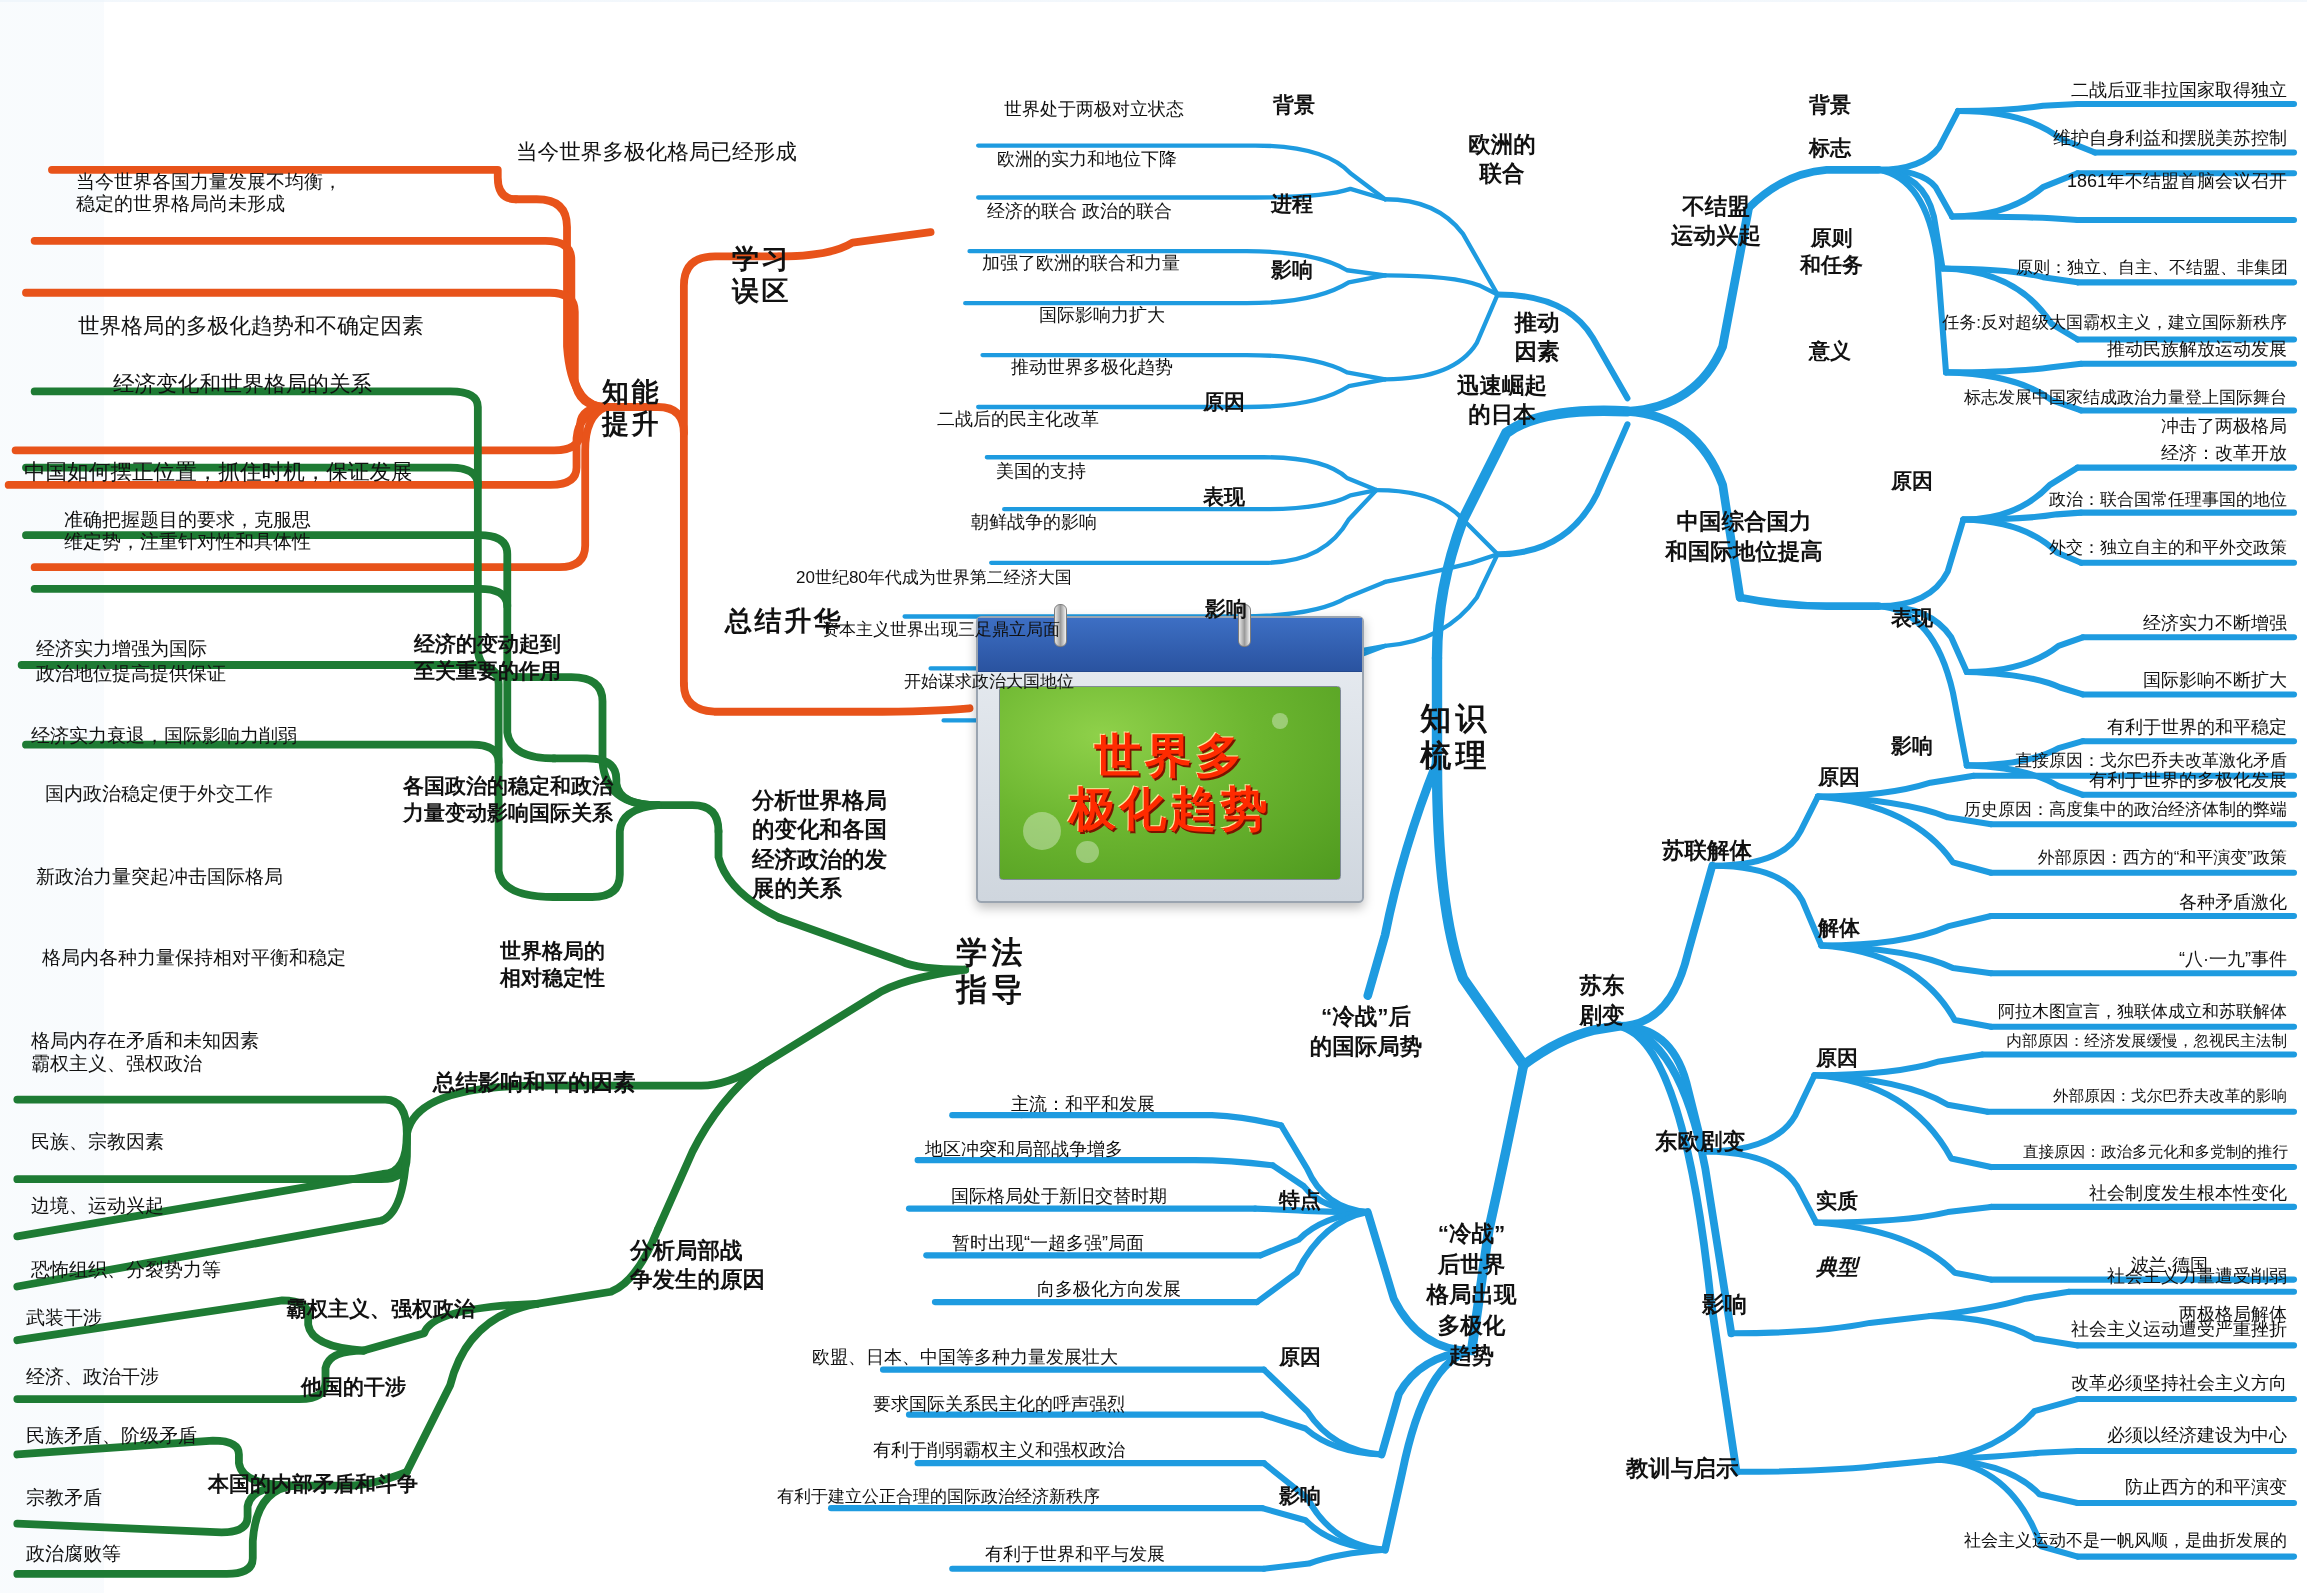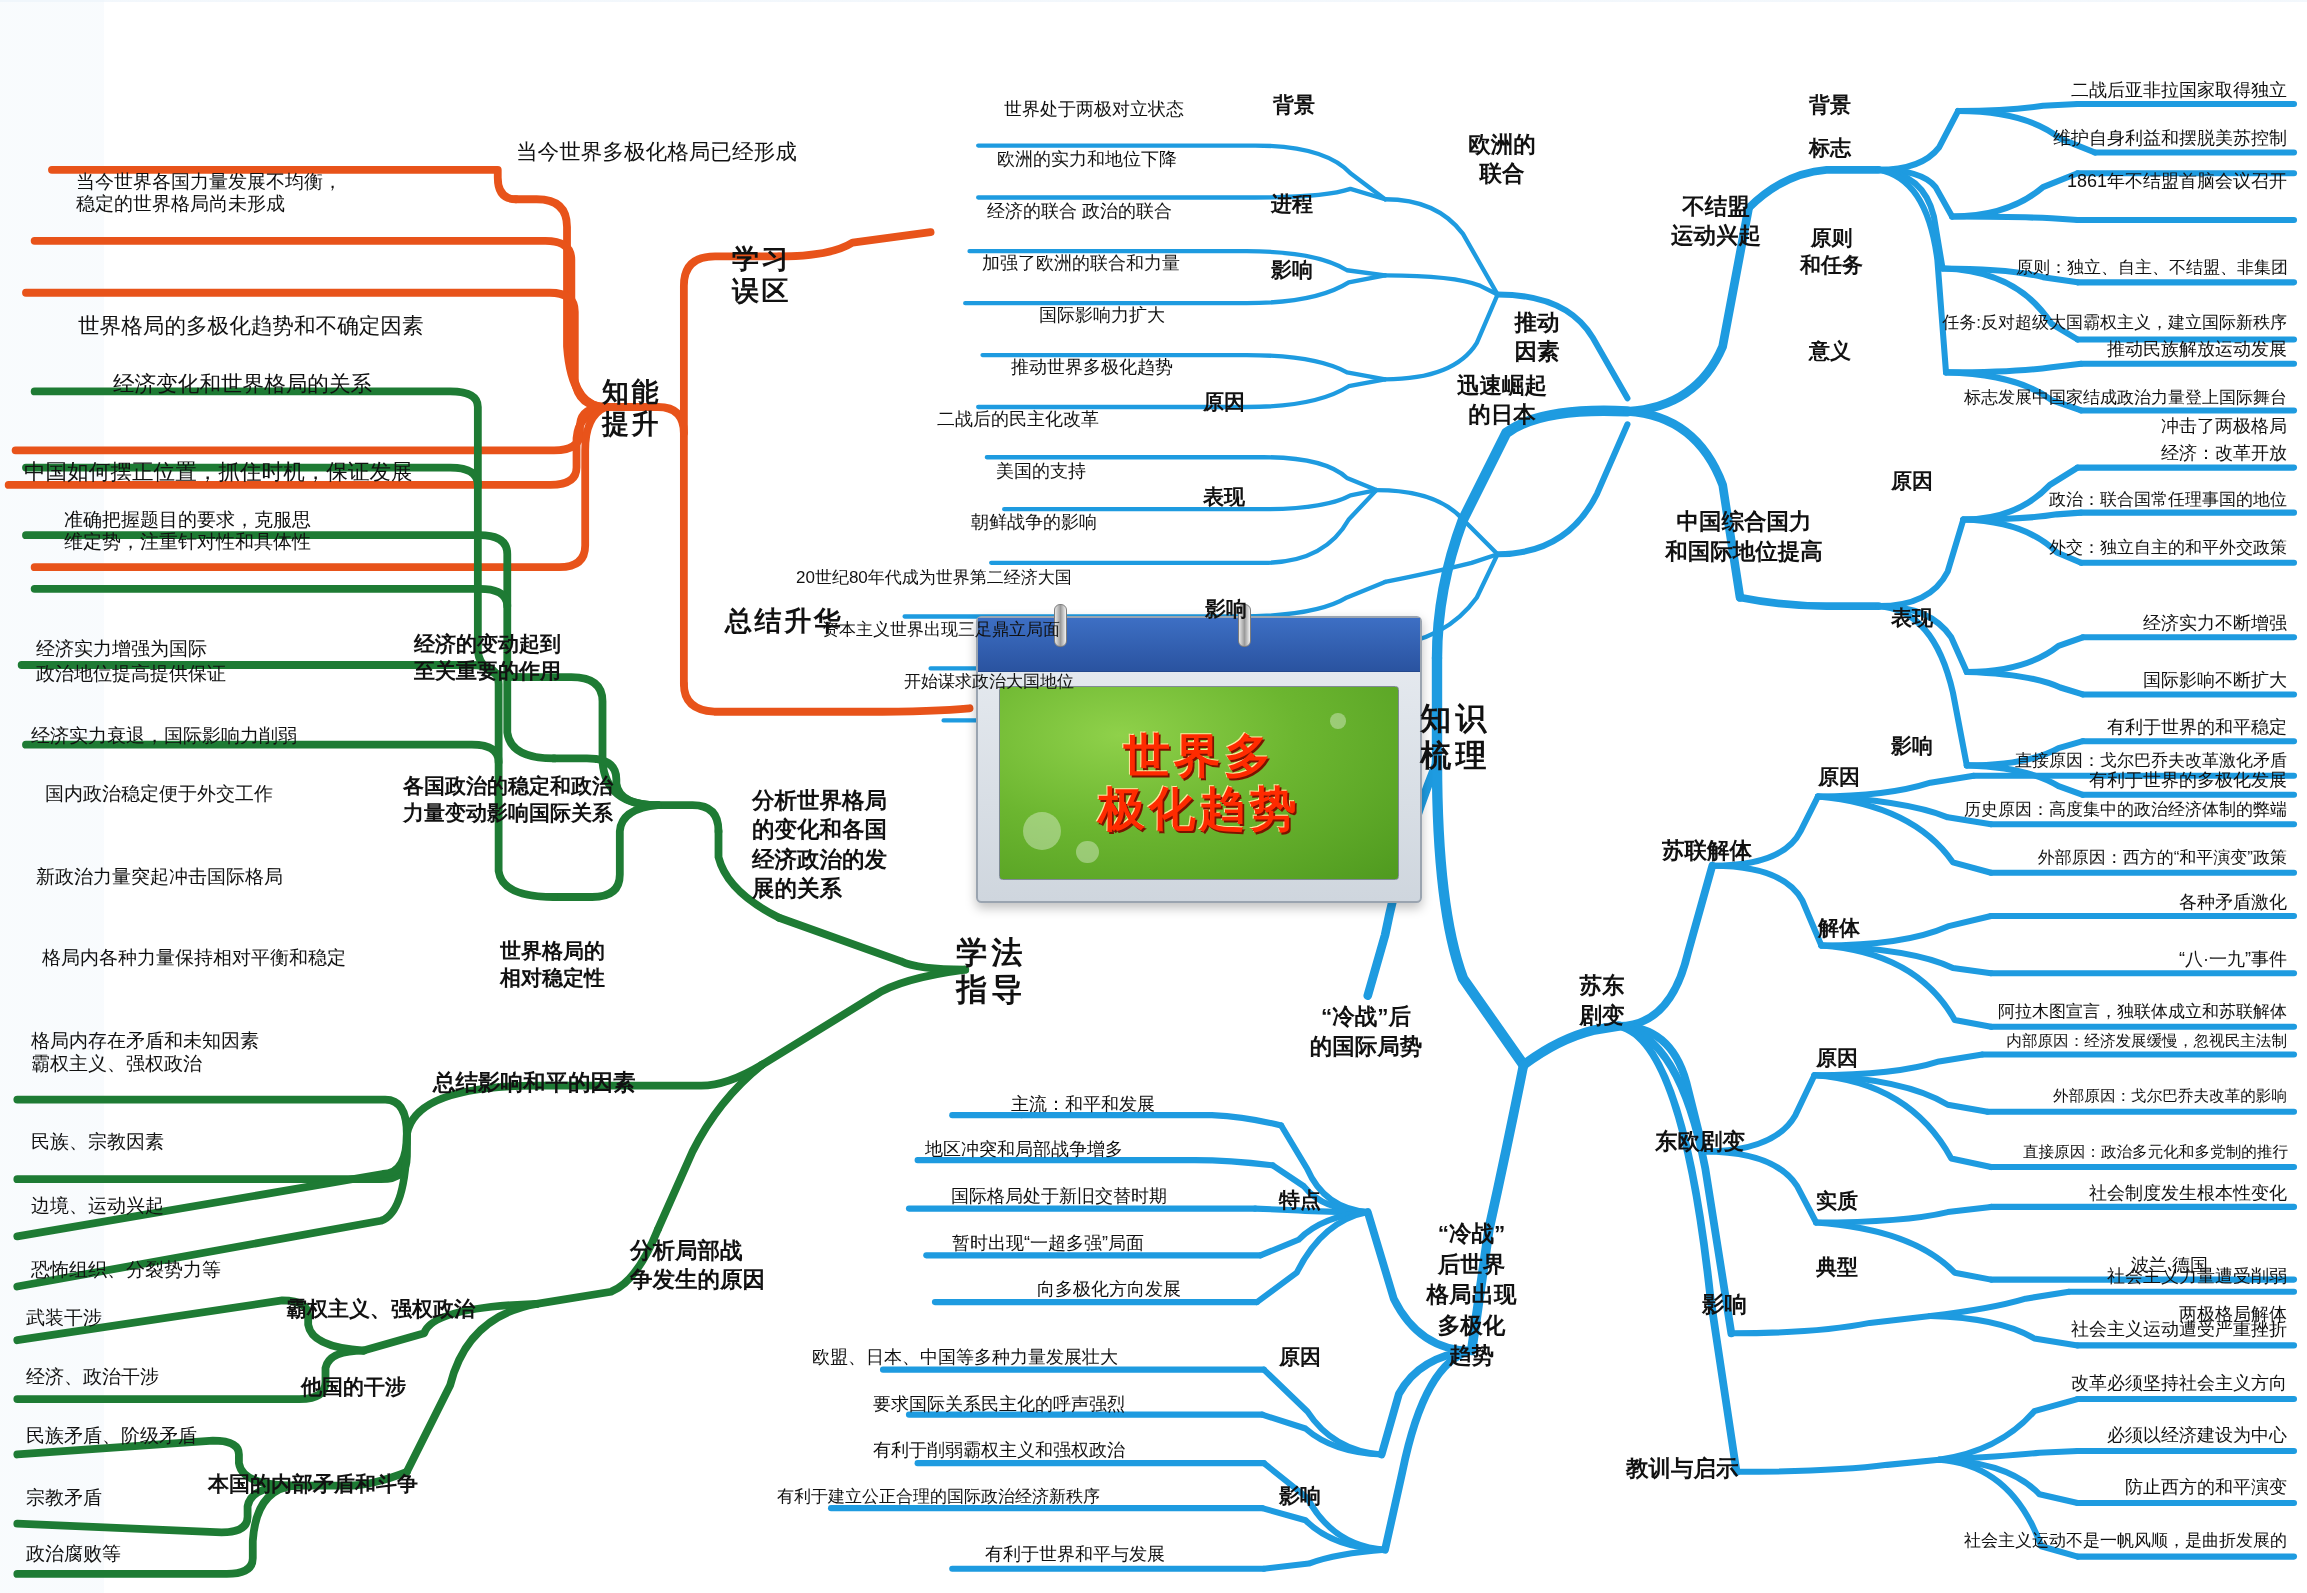--- a/index.html
+++ b/index.html
@@ -39,21 +39,21 @@
   .mid    { font-size:21px; font-weight:bold; }
   .branch { font-size:22.5px; font-weight:bold; }
   .bigbranch { font-size:27px; font-weight:bold; letter-spacing:2.6px; }
   .hugebranch{ font-size:31px; font-weight:bold; letter-spacing:4.3px; }
   .orangeTxt { font-size:19px; }
   .orangeTxtB{ font-size:21.6px; }
   .greenTxt  { font-size:19px; }
 
   
   .card {
-    position:absolute; left:976px; top:616px; width:446px; height:287px;
+    position:absolute; left:976px; top:616px; width:388px; height:287px;
     background: linear-gradient(#e9edf2,#cfd6de);
     border:2.6px solid #9aa4b0; border-radius:5.2px;
     box-shadow: 0 4.3px 10.4px rgba(0,0,0,.25);
   }
   .card .band {
     position:absolute; left:0; right:0; top:0; height:54px;
     background: linear-gradient(#3d6fc4,#2a53a0);
     border-bottom:1.7px solid #24488c;
   }
   .card .ring {
@@ -503,21 +503,21 @@
   <div class="nd leafS r" style="left:1930px; top:751px; width:357px;">直接原因：戈尔巴乔夫改革激化矛盾</div>
   <div class="nd leafS r" style="left:1896px; top:800px; width:391px;">历史原因：高度集中的政治经济体制的弊端</div>
   <div class="nd leafS r" style="left:1913px; top:848px; width:374px;">外部原因：西方的“和平演变”政策</div>
   <div class="nd leaf r" style="left:2034px; top:892px; width:253px;">各种矛盾激化</div>
   <div class="nd leaf r" style="left:2034px; top:949px; width:253px;">“八·一九”事件</div>
   <div class="nd leafS r" style="left:1896px; top:1002px; width:391px;">阿拉木图宣言，独联体成立和苏联解体</div>
 
   <div class="nd branch" style="left:1655px; top:1129px;">东欧剧变</div>
   <div class="nd mid" style="left:1816px; top:1046px;">原因</div>
   <div class="nd mid" style="left:1816px; top:1189px;">实质</div>
-  <div class="nd mid" style="left:1816px; top:1255px;">典型</div>
+  <div class="nd mid" style="left:1816px; top:1255px;font-style:italic;">典型</div>
   <div class="nd leafXS r" style="left:1870px; top:1032px; width:417px;">内部原因：经济发展缓慢，忽视民主法制</div>
   <div class="nd leafXS r" style="left:1887px; top:1087px; width:400px;">外部原因：戈尔巴乔夫改革的影响</div>
   <div class="nd leafXS r" style="left:1879px; top:1143px; width:409px;">直接原因：政治多元化和多党制的推行</div>
   <div class="nd leaf r" style="left:2000px; top:1183px; width:287px;">社会制度发生根本性变化</div>
   <div class="nd leaf ctr" style="left:2052px; top:1255px; width:235px;">波兰          德国</div>
   <div class="nd leaf r" style="left:2069px; top:1304px; width:218px;">两极格局解体</div>
 
   <div class="nd branch" style="left:1702px; top:1292px;">影响</div>
   <div class="nd leaf r" style="left:2017px; top:1266px; width:270px;">社会主义力量遭受削弱</div>
   <div class="nd leaf r" style="left:1982px; top:1319px; width:305px;">社会主义运动遭受严重挫折</div>

